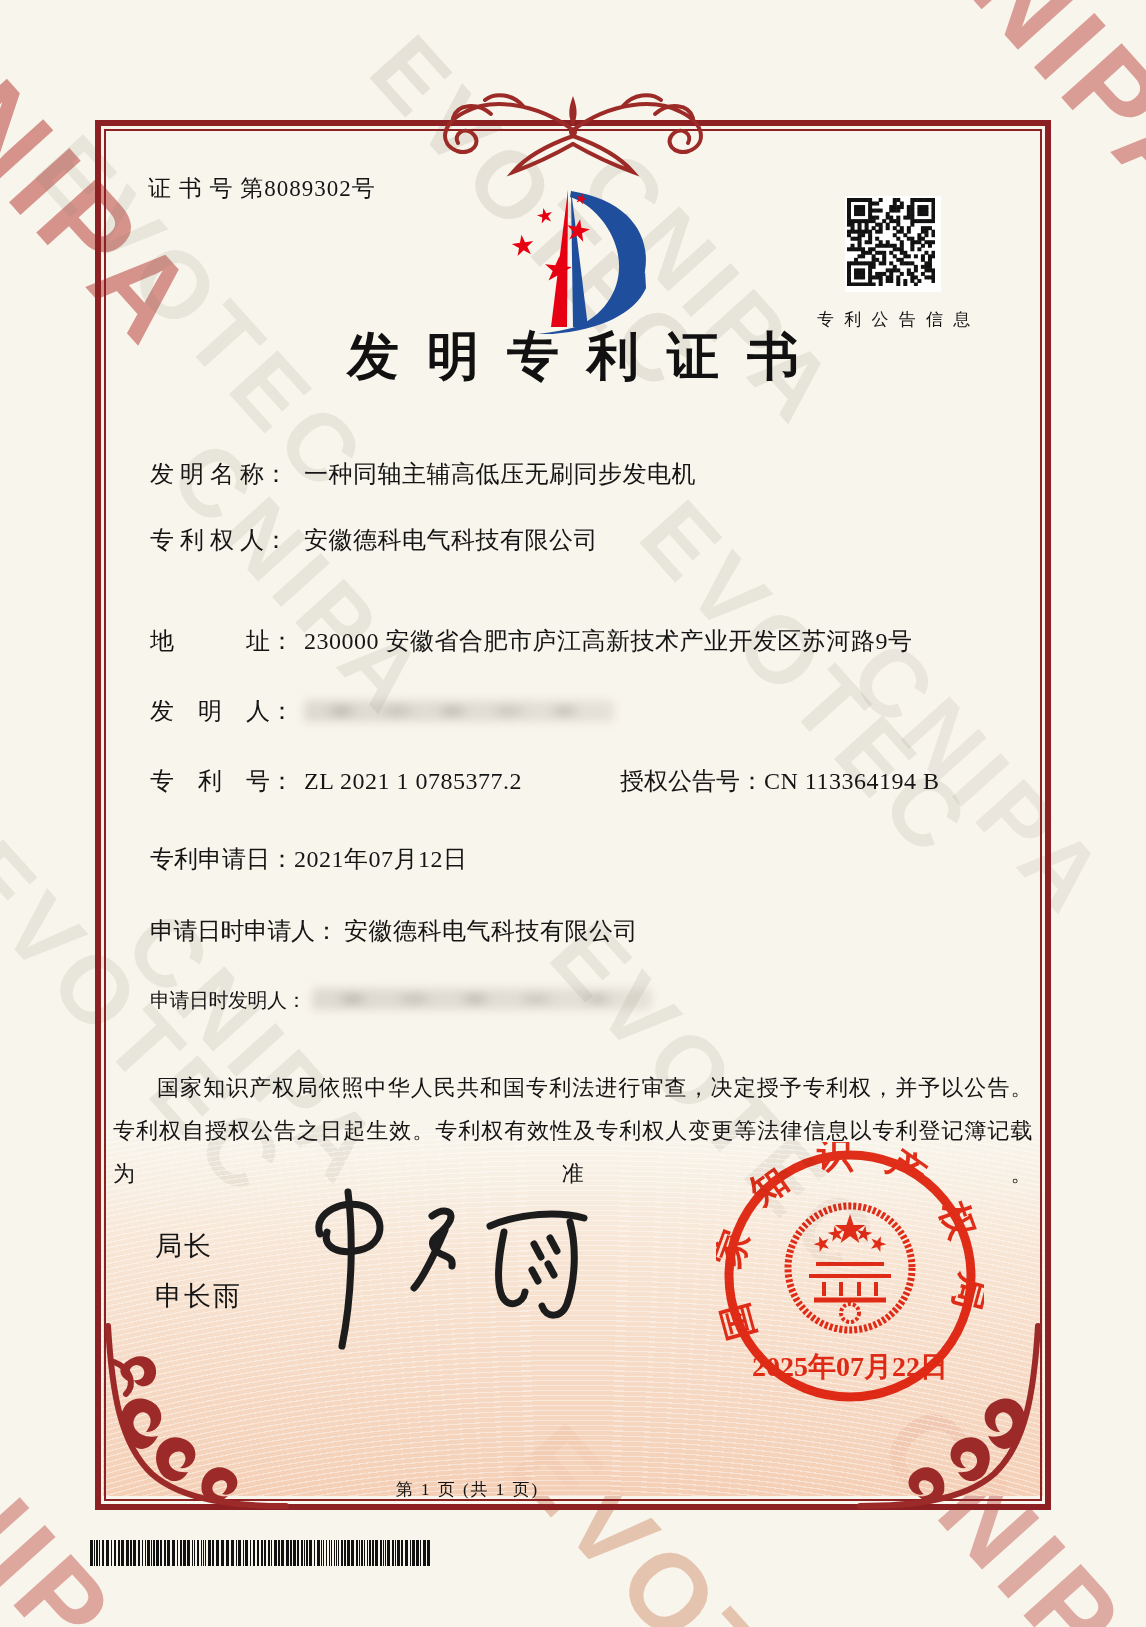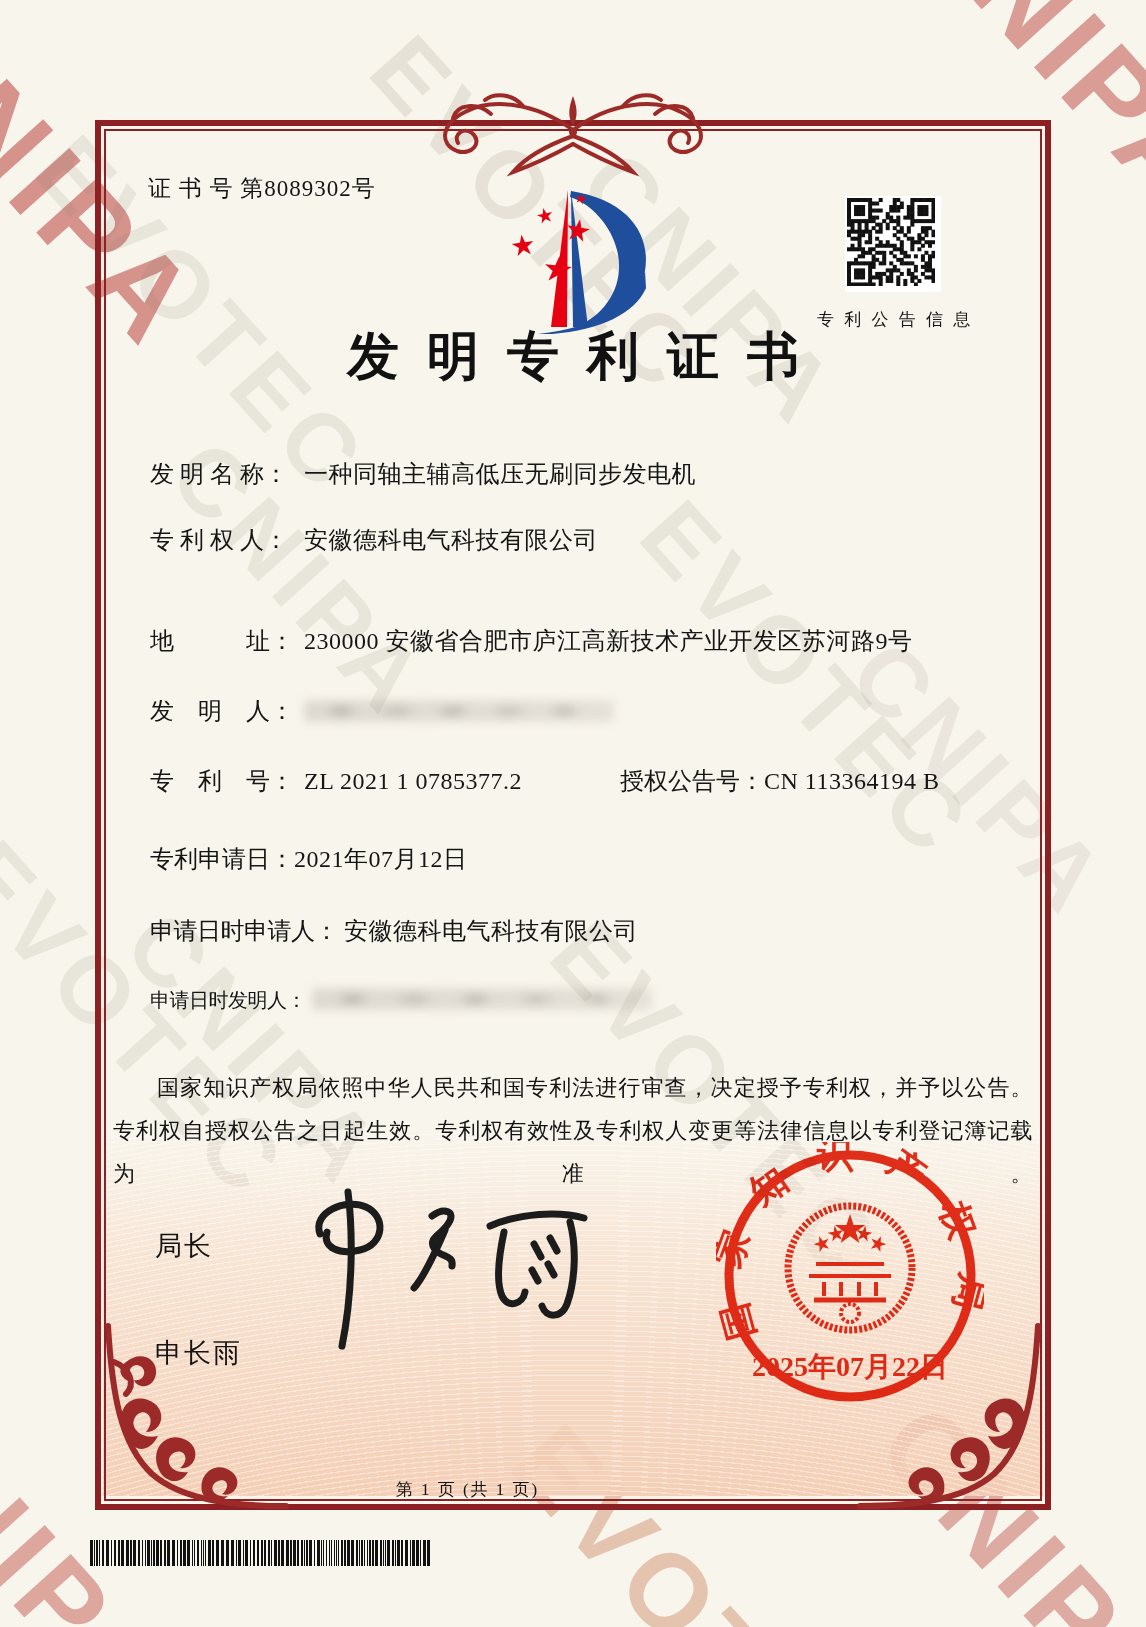--- a/index.html
+++ b/index.html
@@ -71,21 +71,21 @@
 
   
   .legal{position:absolute;left:113px;top:1066px;width:920px;z-index:4;
     font-size:22px;line-height:43px;letter-spacing:.5px;color:#141414}
   .legal .l1{text-indent:2em;text-align:justify;text-align-last:justify}
   .legal .l2{text-align:justify;text-align-last:justify}
 
   
   .chief{position:absolute;left:155px;top:1228px;z-index:4;
     font-family:Liberation Mono, monospace;font-size:27px;letter-spacing:2px}
-  .chief-name{position:absolute;left:155px;top:1335px;z-index:4;
+  .chief-name{position:absolute;left:155px;top:1278px;z-index:4;
     font-family:Liberation Sans, sans-serif;font-size:27px;letter-spacing:2px}
   .signature{position:absolute;left:282px;top:1182px;z-index:4}
 
   
   .seal{position:absolute;left:716px;top:1142px;z-index:5;mix-blend-mode:multiply;opacity:.95}
 
   
   .page-info{position:absolute;left:0;top:1478px;width:935px;text-align:center;
     font-size:17px;letter-spacing:2px;z-index:4}
   .barcode{position:absolute;left:90px;top:1540px;z-index:4}

